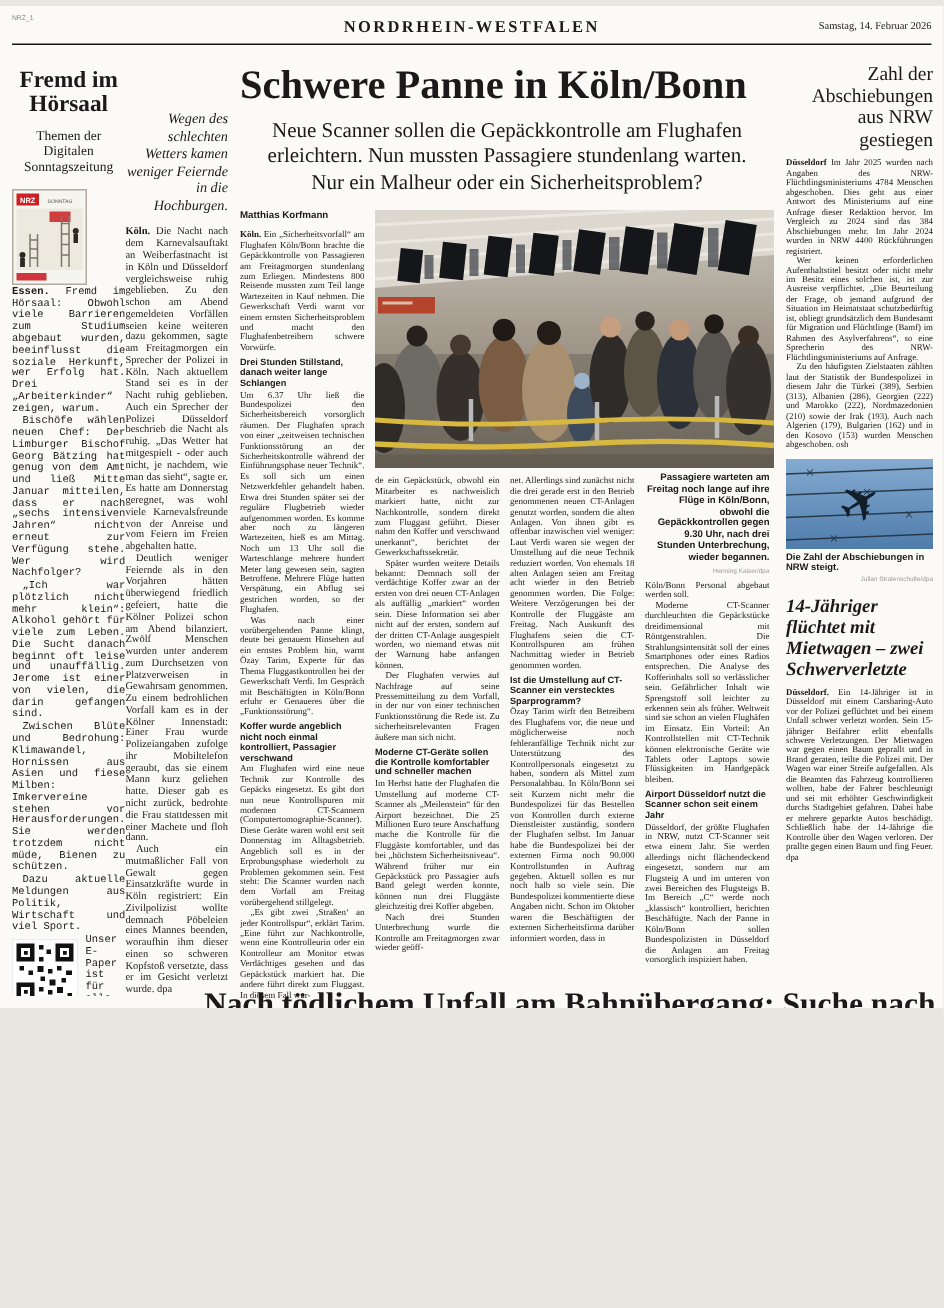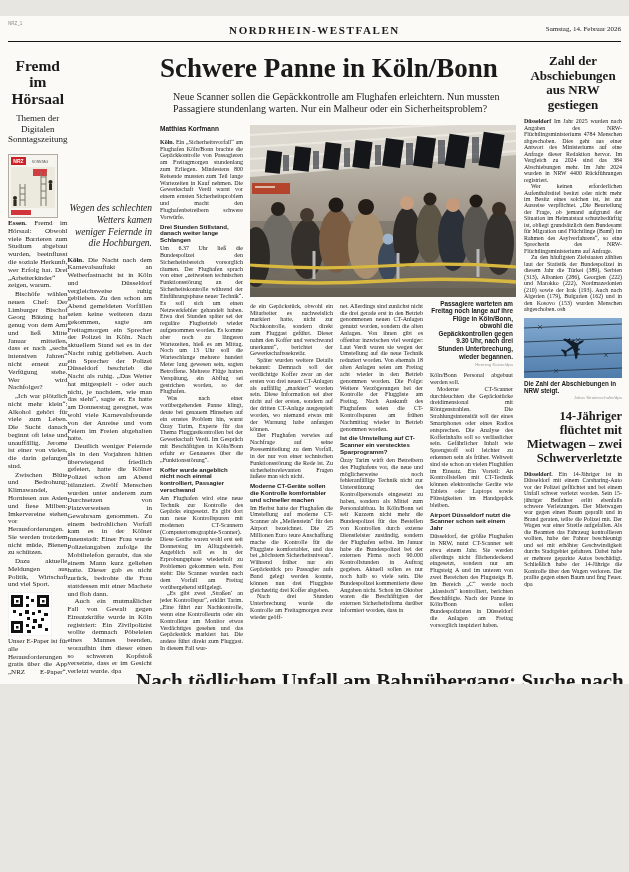--- a/index.html
+++ b/index.html
@@ -1,17 +1,17 @@
 <!DOCTYPE html>
 <html lang="de"><head>
 <meta charset="utf-8">
 <style>
   html,body{margin:0;padding:0;background:#e8e6e1;}
   .page{position:relative;width:629px;height:668px;background:#fbfaf6;color:#1a1a1a;
-        font-family:"Liberation Serif",serif;overflow:hidden;margin:16px auto;
+        font-family:"Liberation Serif",serif;overflow:hidden;margin:4px auto;
         -webkit-hyphens:auto;hyphens:auto;}
   
   .ed-code{position:absolute;left:8px;top:5px;font:4.5px "Liberation Sans",sans-serif;color:#8a8a8a;}
   .sect-title{position:absolute;left:0;top:8px;width:100%;text-align:center;
       font-family:"Liberation Serif",serif;font-weight:700;font-size:11px;letter-spacing:1.6px;}
   .pg-date{position:absolute;right:8px;top:9px;font-size:7px;font-family:"Liberation Serif",serif;}
   .head-rule{position:absolute;left:8px;right:8px;top:25px;border-top:1.2px solid #161616;}
   
   .blk{text-align:justify;}
   .blk-p{text-indent:7px;}
@@ -20,47 +20,47 @@
          margin:3px 0 1px 0;line-height:1.12;}
   .lead{font-weight:700;}
   .byline{font:700 6.5px "Liberation Sans",sans-serif;}
   .caption{font:700 6.3px/1.18 "Liberation Sans",sans-serif;text-align:left;}
   .credit{font:4.3px "Liberation Sans",sans-serif;color:#999;text-align:right;}
   
   .left-rail{position:absolute;left:8px;top:34px;width:144px;bottom:8px;display:flex;flex-direction:row;overflow:hidden;}
   .a1-head{font-size:15.5px;line-height:1.05;font-weight:700;text-align:center;margin-top:8px;}
   .a1-deck{font-size:9px;line-height:1.2;text-align:center;margin-top:6px;}
   .a1-body{margin-top:8px;font-size:7px;line-height:1.11;}
-  .a1-body .blk{margin-bottom:1px;}
+  .a1-body .blk{margin-bottom:1px;font-family:Liberation Mono, monospace;}
   .cover-thumb{float:left;width:50px;height:64px;margin:1px 5px 2px 0;}
   .qr-thumb{float:left;width:44px;height:44px;margin:2px 5px 2px 0;}
   .a2{margin-top:auto;}
   .a2-head{font-size:16.5px;line-height:1.07;font-weight:700;text-align:center;}
   .a2-deck{font-size:9.5px;line-height:1.22;text-align:right;margin-top:6px;font-style:italic;}
   .a2-body{margin-top:7px;font-size:7px;line-height:1.11;}
   
   .main-art{position:absolute;left:160px;top:34px;width:356px;height:618px;}
   .main-head{font-size:27px;line-height:1.1;font-weight:700;margin-top:4px;}
-  .main-deck{font-size:10px;line-height:1.25;width:330px;margin:7px auto 0;}
+  .main-deck{font-size:14px;line-height:1.25;text-align:center;width:330px;margin:7px auto 0;}
   .main-cols{position:relative;margin-top:9px;display:flex;gap:7px;height:534px;}
   .mcol{width:83px;overflow:hidden;font-size:6px;line-height:1.14;}
   .mcol .blk-x{font-size:6.1px;}
   .mcol2,.mcol3{padding-top:178px;}
   .mcol4{padding-top:175px;}
   .main-photo{position:absolute;left:90px;top:0;width:266px;height:172px;}
   .main-cap{text-align:right;font:700 6.4px/1.18 "Liberation Sans",sans-serif;}
   .main-cred{margin:2px 0 5px;}
   .main-byline{margin-bottom:7px;}
   
   .right-rail{position:absolute;left:524px;top:34px;width:98px;height:618px;overflow:hidden;}
-  .r1-head{font-size:13px;line-height:1.12;font-weight:700;text-align:center;margin-top:4px;}
+  .r1-head{font-size:13px;line-height:1.12;font-weight:400;text-align:right;margin-top:4px;}
   .r-body{margin-top:6px;font-size:5.9px;line-height:1.1;}
   .plane-photo{width:98px;height:60px;margin-top:5px;display:block;}
   .r-cap{margin-top:2px;}
-  .r2-head{font-size:12.5px;line-height:1.12;font-weight:700;text-align:right;margin-top:9px;}
+  .r2-head{font-size:12.5px;line-height:1.12;font-weight:700;text-align:left;margin-top:9px;font-style:italic;}
   
   .bottom-art{position:absolute;left:136px;top:654px;width:485px;height:212px;}
   .bot-head{font-size:21px;line-height:1.05;font-weight:700;text-align:center;white-space:nowrap;}
   .bot-cols{margin-top:9px;display:flex;gap:20px;height:168px;}
   .bcol{width:91px;overflow:hidden;font-size:6.2px;line-height:1.1;}
   .bcol .blk-x{font-size:6.2px;}
   .standfirst{font-size:9.6px;line-height:1.3;text-align:center;text-indent:0;}
   .bot-byline{display:block;margin-top:7px;}
   .bot-b1{margin-top:5px;}
   .rail-photo{width:91px;height:50px;margin-top:3px;display:block;}

